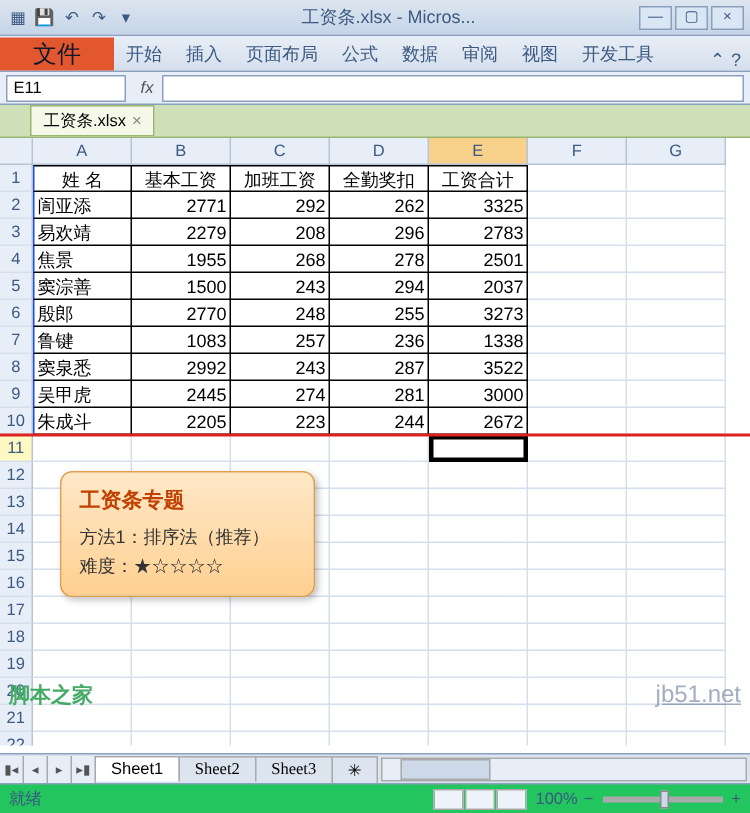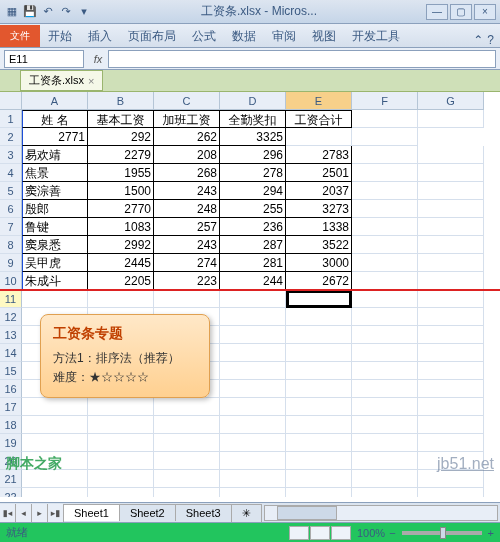--- a/index.html
+++ b/index.html
@@ -4,21 +4,21 @@
 <style>
 * { margin:0; padding:0; box-sizing:border-box; font-family:"Microsoft YaHei",SimSun,sans-serif; }
 body { width:500px; height:542px; background:#fff; overflow:hidden; font-size:12px; position:relative; }
 .titlebar { height:24px; background:linear-gradient(#dde5f0,#c5d5e8); display:flex; align-items:center; padding:0 4px; border-bottom:1px solid #8ba0bc; }
 .qat { display:flex; gap:2px; align-items:center; }
 .qat span { width:16px; height:16px; display:inline-flex; align-items:center; justify-content:center; color:#3b5a82; font-size:11px; }
 .titletext { flex:1; text-align:center; color:#3b5a82; font-size:12px; white-space:nowrap; overflow:hidden; }
 .winbtns { display:flex; gap:2px; }
 .winbtns span { width:22px; height:16px; border:1px solid #8ba0bc; background:#dbe6f4; text-align:center; font-size:10px; line-height:14px; color:#3b5a82; }
 .ribbon-tabs { height:24px; background:linear-gradient(#e8eef7,#d5dfec); display:flex; align-items:flex-end; border-bottom:1px solid #8ba0bc; }
-.file-tab { background:#e2572e; color:#ffffff; padding:4px 10px; font-size:10px; height:22px; display:flex; align-items:center; }
+.file-tab { background:#e2572e; color:#0f172a; padding:4px 22px; font-size:16px; height:22px; display:flex; align-items:center; }
 .tab { padding:4px 8px; color:#3b5a82; font-size:12px; height:22px; display:flex; align-items:center; cursor:pointer; }
 .help-icons { margin-left:auto; display:flex; gap:4px; padding-right:6px; }
 .help-icons span { color:#3b5a82; font-size:12px; }
 .formula-bar { height:22px; display:flex; align-items:center; border-bottom:1px solid #8ba0bc; background:#e8eef7; }
 .namebox { width:80px; height:18px; margin:2px 4px; border:1px solid #8ba0bc; background:#fff; padding:0 4px; display:flex; align-items:center; font-size:11px; }
 .fx-label { width:20px; text-align:center; font-style:italic; color:#555; font-size:11px; }
 .formula-input { flex:1; height:18px; border:1px solid #8ba0bc; background:#fff; margin-right:4px; }
 .doc-tab-bar { height:22px; background:#cfe0b8; display:flex; align-items:center; padding-left:20px; border-bottom:1px solid #9ab56e; }
 .doc-tab { background:#f5f8e8; border:1px solid #9ab56e; padding:2px 8px; font-size:11px; display:flex; align-items:center; gap:4px; }
 .doc-tab .x { color:#888; cursor:pointer; }
@@ -40,21 +40,21 @@
 .cell.name { text-align:left; }
 .active-cell { position:absolute; border:3px solid #000; pointer-events:none; }
 .red-line { position:absolute; left:0; right:0; height:2px; background:#d22; }
 .callout { position:absolute; width:170px; background:linear-gradient(#ffe8c8, #ffd090); border:1px solid #e0a050; border-radius:8px; padding:10px 12px; box-shadow:2px 2px 5px rgba(0,0,0,0.25); }
 .callout h4 { color:#c04000; font-size:14px; font-weight:bold; margin-bottom:6px; }
 .callout p { font-size:12px; color:#333; line-height:1.6; }
 .sheet-bar { position:absolute; bottom:20px; left:0; right:0; height:20px; background:#dbe4ef; display:flex; align-items:center; border-top:1px solid #8ba0bc; }
 .sheet-nav { display:flex; }
 .sheet-nav span { width:16px; height:18px; border-right:1px solid #aaa; text-align:center; font-size:9px; line-height:18px; color:#555; background:#e8eef7; cursor:pointer; }
 .sheet-tab { padding:2px 10px; background:#fff; border:1px solid #aaa; border-bottom:none; font-size:11px; margin-left:-1px; cursor:pointer; }
-.sheet-tab.inactive { background:#dbe4ef; }
+.sheet-tab.inactive { background:#dbe4ef;font-family:Liberation Serif, serif; }
 .hscroll { flex:1; height:16px; background:#e8eef7; border:1px solid #aaa; margin:0 2px; position:relative; }
 .hscroll .thumb { position:absolute; left:12px; top:0; width:60px; height:14px; background:#cdd9e8; border:1px solid #aaa; }
 .status-bar { position:absolute; bottom:0; left:0; right:0; height:20px; background:#22c55e; display:flex; align-items:center; padding:0 6px; font-size:11px; color:#3b5a82; border-top:1px solid #8ba0bc;text-align:center; }
 .status-bar .views { margin-left:auto; display:flex; gap:1px; }
 .status-bar .views span { width:20px; height:14px; border:1px solid #aaa; background:#eef3f9; }
 .zoom-slider { width:80px; height:4px; background:#aaa; margin:0 6px; position:relative; }
 .zoom-slider .th { position:absolute; left:38px; top:-4px; width:6px; height:12px; background:#cdd9e8; border:1px solid #888; }
 .watermark { position:absolute; right:6px; bottom:24px; font-size:16px; color:rgba(100,120,150,0.6); font-family:Arial;text-decoration:underline; }
 .logo { position:absolute; left:6px; bottom:24px; font-size:14px; color:#4a6; font-weight:bold; }
 </style>
@@ -145,20 +145,21 @@
       <div class="row">
         <div class="cell hdr">姓 名</div>
         <div class="cell hdr">基本工资</div>
         <div class="cell hdr">加班工资</div>
         <div class="cell hdr">全勤奖扣</div>
         <div class="cell hdr">工资合计</div>
         <div class="cell "></div>
         <div class="cell "></div>
       </div>
       <div class="row">
+        <div class="cell data name">訚亚添</div>
         <div class="cell data num">2771</div>
         <div class="cell data num">292</div>
         <div class="cell data num">262</div>
         <div class="cell data num">3325</div>
         <div class="cell "></div>
         <div class="cell "></div>
       </div>
       <div class="row">
         <div class="cell data name">易欢靖</div>
         <div class="cell data num">2279</div>

